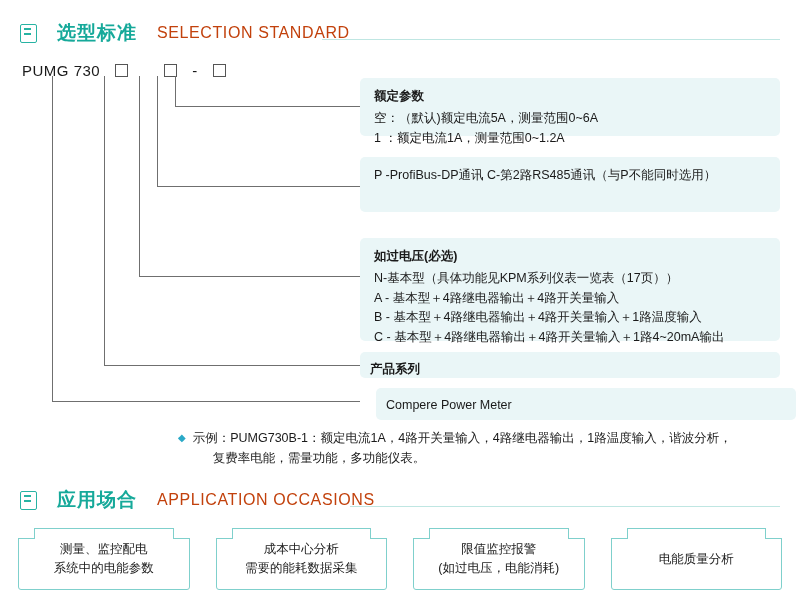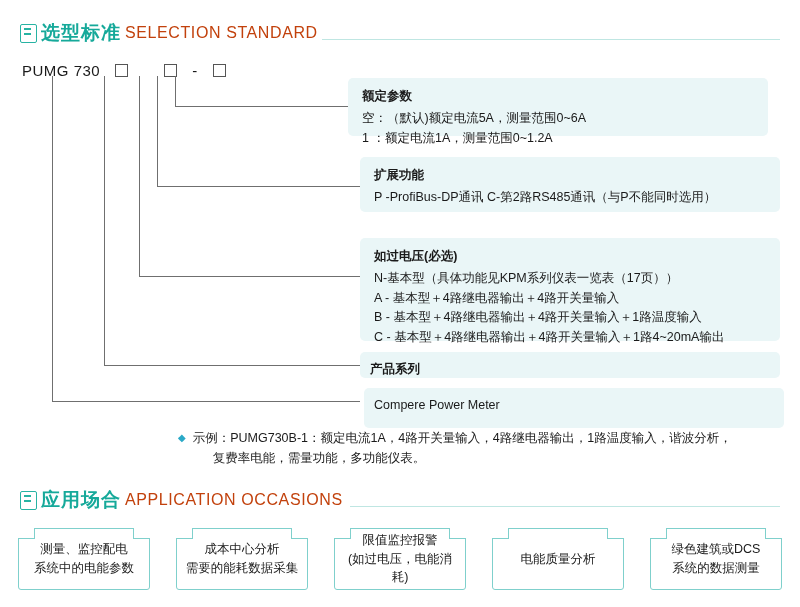--- a/index.html
+++ b/index.html
@@ -9,21 +9,21 @@
     font-family:"Liberation Sans","DejaVu Sans",sans-serif;
     color:#1a1a1a;
     position:relative;
     overflow:hidden;
   }
   
   .section-head{
     position:absolute;
     display:flex;
     align-items:center;
-    gap:4px;
+    gap:20px;
   }
   .sec-icon{
     width:15px;height:17px;
     border:1.6px solid #27b3a3;
     border-radius:2px;
     position:relative;
     flex:0 0 auto;
   }
   .sec-icon:before{
     content:"";
@@ -172,44 +172,43 @@
 
 <div class="ln lnv" style="left:139px;top:76px;height:200px;"></div>
 <div class="ln lnh" style="left:139px;top:276px;width:221px;"></div>
 
 <div class="ln lnv" style="left:104px;top:76px;height:289px;"></div>
 <div class="ln lnh" style="left:104px;top:365px;width:256px;"></div>
 
 <div class="ln lnv" style="left:52px;top:76px;height:325px;"></div>
 <div class="ln lnh" style="left:52px;top:401px;width:308px;"></div>
 
-<div class="panel" style="left:348px;top:78px;width:420px;height:58px;">
+<div class="panel" style="left:360px;top:78px;width:420px;height:58px;">
   <div class="p-title">额定参数</div>
   <div class="line">空：（默认)额定电流5A，测量范围0~6A</div>
   <div class="line">1  ：额定电流1A，测量范围0~1.2A</div>
 </div>
 
 <div class="panel" style="left:360px;top:157px;width:420px;height:55px;">
-  <div class="p-title">扩展功能</div>
   <div class="line">P -ProfiBus-DP通讯    C-第2路RS485通讯（与P不能同时选用）</div>
 </div>
 
 <div class="panel" style="left:360px;top:238px;width:420px;height:103px;">
   <div class="p-title">如过电压(必选)</div>
   <div class="line">N-基本型（具体功能见KPM系列仪表一览表（17页））</div>
   <div class="line">A - 基本型＋4路继电器输出＋4路开关量输入</div>
   <div class="line">B - 基本型＋4路继电器输出＋4路开关量输入＋1路温度输入</div>
   <div class="line">C - 基本型＋4路继电器输出＋4路开关量输入＋1路4~20mA输出</div>
 </div>
 
 <div class="panel plain" style="left:360px;top:352px;width:420px;height:26px;">
   <div class="p-title" style="margin:0;">产品系列</div>
 </div>
 
-<div class="panel plain" style="left:364px;top:388px;width:420px;height:40px;">
+<div class="panel plain" style="left:376px;top:388px;width:420px;height:32px;">
   <div class="line">Compere  Power  Meter</div>
 </div>
 
 <div class="example">
   <span class="diamond">◆</span>
   <span>
     <span>示例：PUMG730B-1：额定电流1A，4路开关量输入，4路继电器输出，1路温度输入，谐波分析，</span><br>
     <span style="padding-left:20px;display:inline-block;">复费率电能，需量功能，多功能仪表。</span>
   </span>
 </div>
@@ -227,16 +226,13 @@
   </div>
   <div class="card">
     <span class="txt"><span>成本中心分析</span><br><span>需要的能耗数据采集</span></span>
   </div>
   <div class="card">
     <span class="txt"><span>限值监控报警</span><br><span>(如过电压，电能消耗)</span></span>
   </div>
   <div class="card">
     <span class="txt"><span>电能质量分析</span><span></span></span>
   </div>
-  <div class="card">
-    <span class="txt"><span>绿色建筑或DCS</span><br><span>系统的数据测量</span></span>
-  </div>
 </div>
 
 </body></html>

